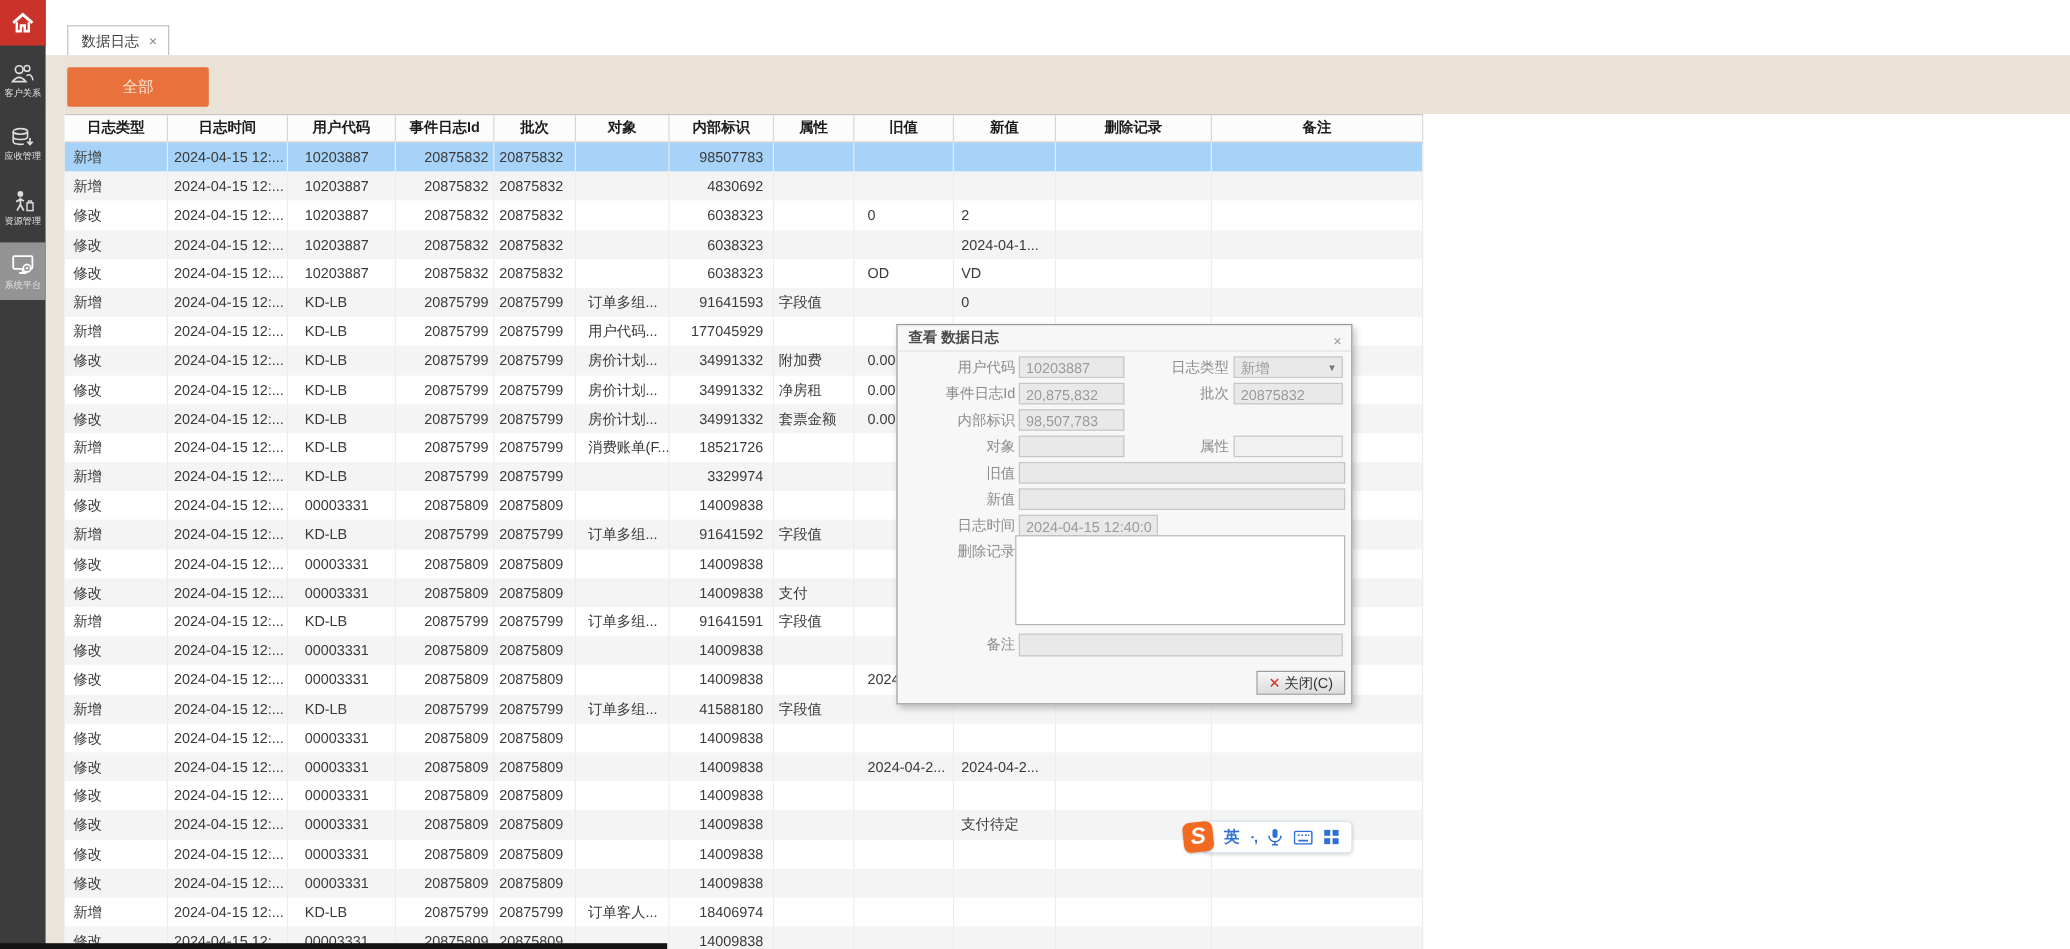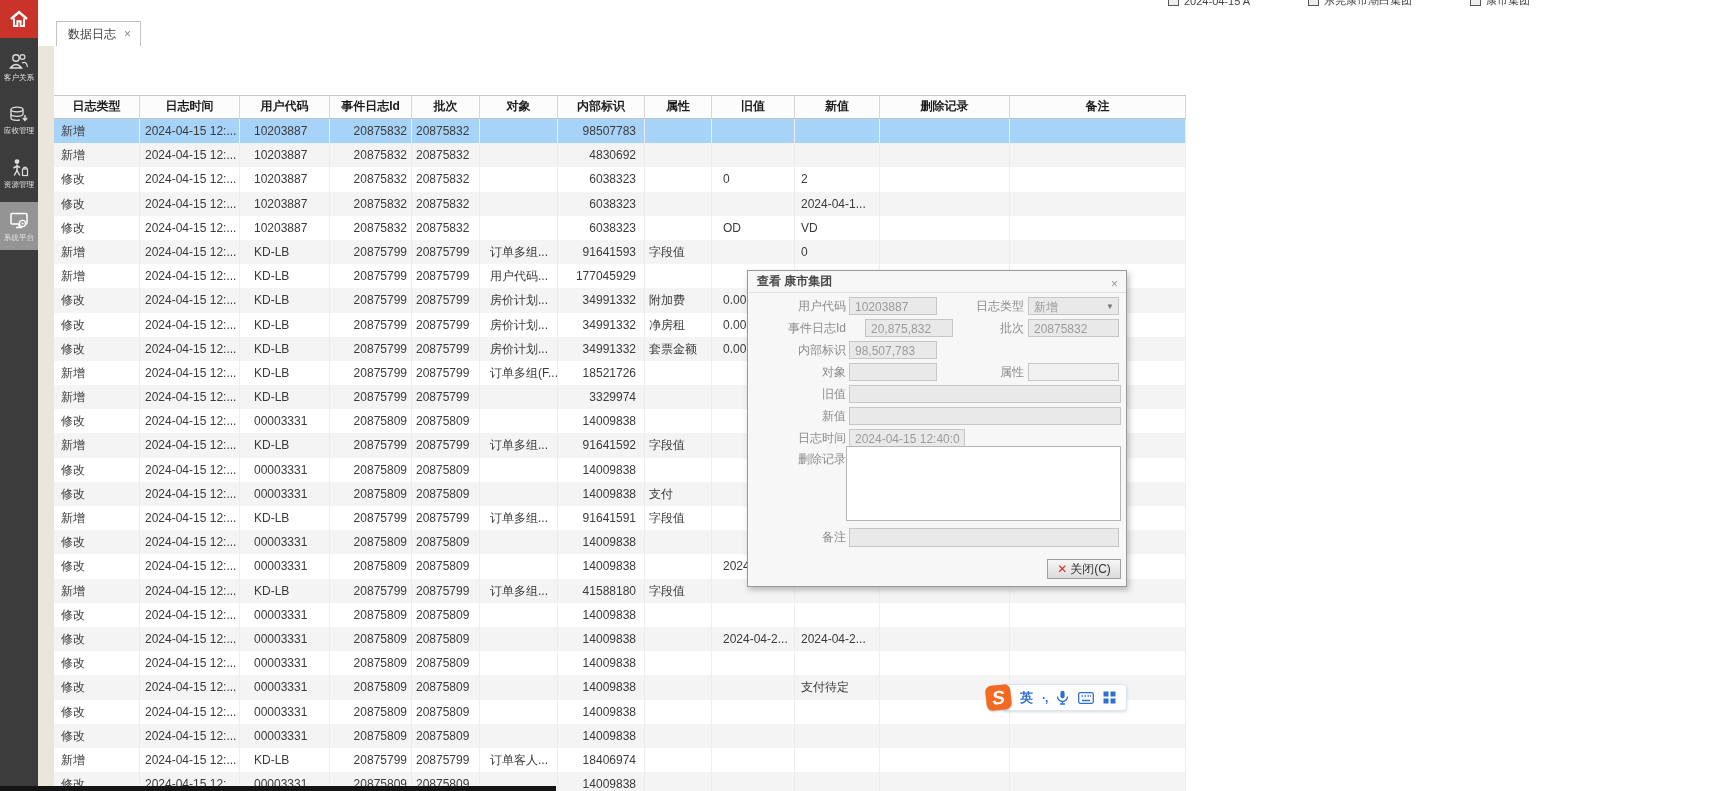--- a/index.html
+++ b/index.html
@@ -79,36 +79,20 @@
   .ipunct{color:#2e6fd4;font-size:12px;font-weight:bold;cursor:pointer;letter-spacing:-1px;}
   .ime svg{display:block;cursor:pointer;}
 
   .bedge{position:absolute;left:0;top:786px;width:556px;height:5px;background:#141414;z-index:30;}
 </style>
 </head>
 <body>
 
 <div id="app">
 
-  <div class="topstrip">
-    <div class="ts-inner">
-      <span class="ts-item">
-        <i class="ts-ico"></i>
-        <span>2024-04-15  A</span>
-      </span>
-      <span class="ts-item">
-        <i class="ts-ico"></i>
-        <span>东莞康市潮白集团</span>
-      </span>
-      <span class="ts-item">
-        <i class="ts-ico"></i>
-        <span>康市集团</span>
-      </span>
-    </div>
-  </div>
 
   <div class="sidebar">
     <div class="home">
       <svg width="20" height="20" viewBox="0 0 20 20">
         <path d="M2 10 L10 3 L18 10" fill="none" stroke="#fff" stroke-width="2.4"></path>
         <path d="M5 9.5 V17 H8.4 V12.3 H11.6 V17 H15 V9.5" fill="none" stroke="#fff" stroke-width="2"></path>
       </svg>
     </div>
     <div class="side-item">
       <svg width="22" height="18" viewBox="0 0 22 18">
@@ -149,20 +133,23 @@
     </div>
   </div>
 
   <div class="tabbar">
     <div class="tab">
       <span>数据日志</span>
       <span class="tclose">×</span>
     </div>
   </div>
 
+  <div class="toolbar">
+    <button class="btn-all">全部</button>
+  </div>
   <div class="lgap"></div>
 
   <div class="tablewrap">
     <div class="thead" id="thead">
         <div class="th" style="width: 86px;">日志类型</div>
         <div class="th" style="width: 100px;">日志时间</div>
         <div class="th" style="width: 90px;">用户代码</div>
         <div class="th" style="width: 82px;">事件日志Id</div>
         <div class="th" style="width: 68px;">批次</div>
         <div class="th" style="width: 78px;">对象</div>
@@ -313,21 +300,21 @@
           <div class="td" style="width: 85px; text-align: left; padding-left: 6px; padding-right: 0px;"></div>
           <div class="td" style="width: 130px; text-align: left; padding-left: 6px; padding-right: 0px;"></div>
           <div class="td" style="width: 176px; text-align: left; padding-left: 6px; padding-right: 0px;"></div>
         </div>
         <div class="tr">
           <div class="td" style="width: 86px; text-align: left; padding-left: 7px; padding-right: 0px;">新增</div>
           <div class="td" style="width: 100px; text-align: left; padding-left: 5px; padding-right: 0px;">2024-04-15 12:...</div>
           <div class="td" style="width: 90px; text-align: left; padding-left: 14px; padding-right: 0px;">KD-LB</div>
           <div class="td" style="width: 82px; text-align: right; padding-left: 0px; padding-right: 4px;">20875799</div>
           <div class="td" style="width: 68px; text-align: left; padding-left: 4px; padding-right: 0px;">20875799</div>
-          <div class="td" style="width: 78px; text-align: left; padding-left: 10px; padding-right: 0px;">订单多组(F...</div>
+          <div class="td" style="width: 78px; text-align: left; padding-left: 10px; padding-right: 0px;">消费账单(F...</div>
           <div class="td" style="width: 87px; text-align: right; padding-left: 0px; padding-right: 8px;">18521726</div>
           <div class="td" style="width: 67px; text-align: left; padding-left: 4px; padding-right: 0px;"></div>
           <div class="td" style="width: 83px; text-align: left; padding-left: 11px; padding-right: 0px;"></div>
           <div class="td" style="width: 85px; text-align: left; padding-left: 6px; padding-right: 0px;"></div>
           <div class="td" style="width: 130px; text-align: left; padding-left: 6px; padding-right: 0px;"></div>
           <div class="td" style="width: 176px; text-align: left; padding-left: 6px; padding-right: 0px;"></div>
         </div>
         <div class="tr alt">
           <div class="td" style="width: 86px; text-align: left; padding-left: 7px; padding-right: 0px;">新增</div>
           <div class="td" style="width: 100px; text-align: left; padding-left: 5px; padding-right: 0px;">2024-04-15 12:...</div>
@@ -564,31 +551,31 @@
           <div class="td" style="width: 83px; text-align: left; padding-left: 11px; padding-right: 0px;"></div>
           <div class="td" style="width: 85px; text-align: left; padding-left: 6px; padding-right: 0px;"></div>
           <div class="td" style="width: 130px; text-align: left; padding-left: 6px; padding-right: 0px;"></div>
           <div class="td" style="width: 176px; text-align: left; padding-left: 6px; padding-right: 0px;"></div>
         </div>
       </div>
   </div>
 
   <div class="dialog">
     <div class="dtitle">
-      <span>查看 康市集团</span>
+      <span>查看 数据日志</span>
       <span class="dclose">×</span>
     </div>
 
     <label class="flabel" style="left:22px;top:26px;width:76px;">用户代码</label>
     <div class="finput" style="left:101px;top:26px;width:88px;">10203887</div>
     <label class="flabel" style="left:206px;top:26px;width:70px;">日志类型</label>
     <div class="finput" style="left:280px;top:26px;width:91px;"><span>新增</span><span class="darrow">▼</span></div>
 
     <label class="flabel" style="left:22px;top:48px;width:76px;">事件日志Id</label>
-    <div class="finput" style="left:101px;top:48px;width:88px;margin-left:16px;">20,875,832</div>
+    <div class="finput" style="left:101px;top:48px;width:88px;">20,875,832</div>
     <label class="flabel" style="left:206px;top:48px;width:70px;">批次</label>
     <div class="finput" style="left:280px;top:48px;width:91px;">20875832</div>
 
     <label class="flabel" style="left:22px;top:70px;width:76px;">内部标识</label>
     <div class="finput" style="left:101px;top:70px;width:88px;">98,507,783</div>
 
     <label class="flabel" style="left:22px;top:92px;width:76px;">对象</label>
     <div class="finput" style="left:101px;top:92px;width:88px;"></div>
     <label class="flabel" style="left:206px;top:92px;width:70px;">属性</label>
     <div class="finput lite" style="left:280px;top:92px;width:91px;"></div>

